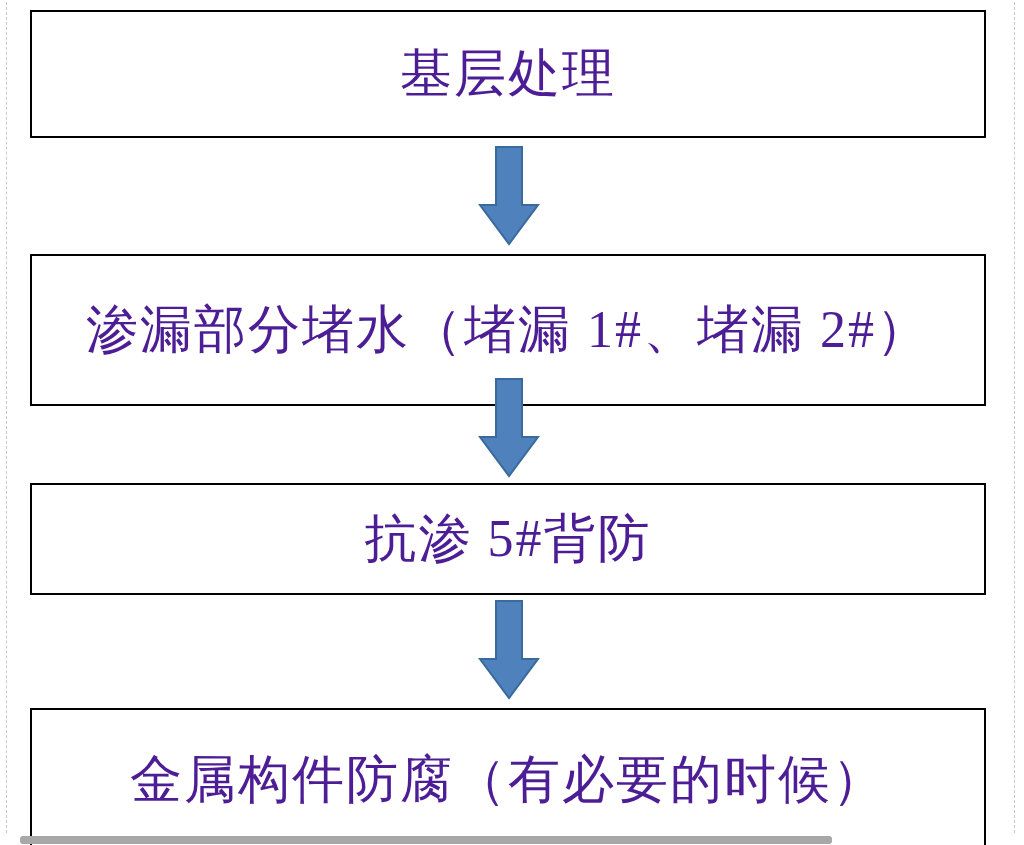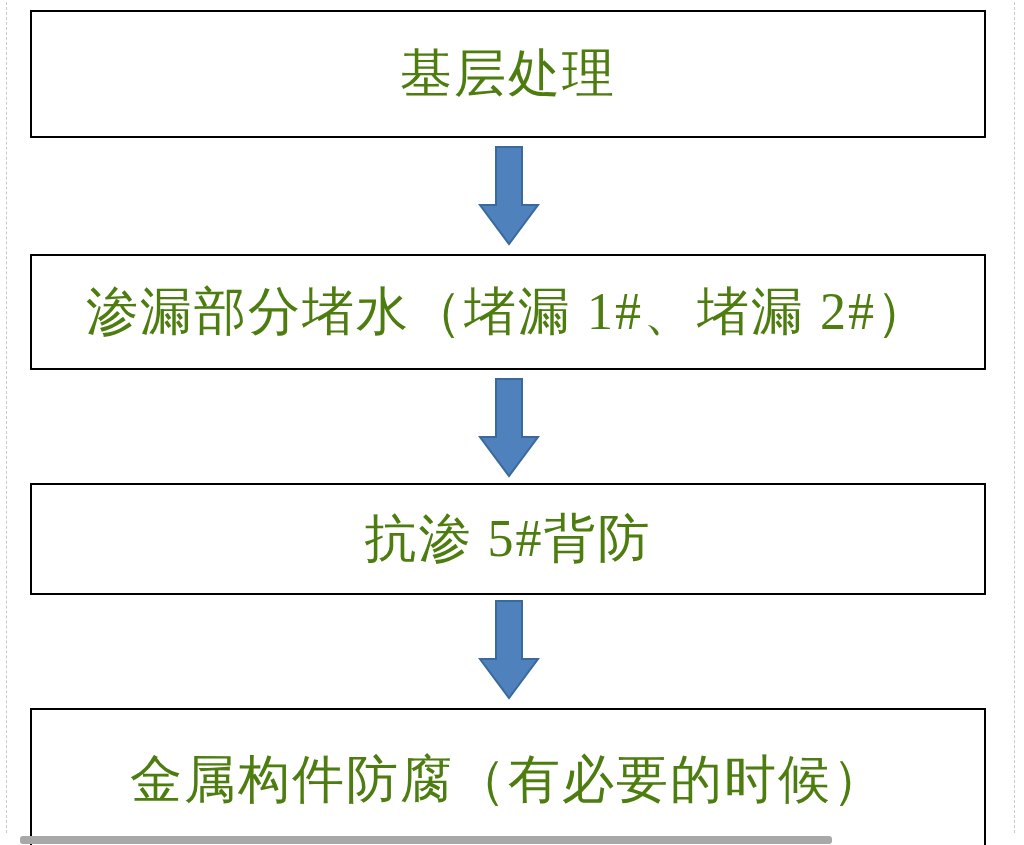--- a/index.html
+++ b/index.html
@@ -31,42 +31,42 @@
     right: 38px;
     border: 2px solid #000000;
     background: #ffffff;
     display: flex;
     align-items: center;
     justify-content: center;
     box-sizing: border-box;
   }
   .flow-box .label {
     font-size: 52px;
-    color: #4d7c0f;
+    color: #4c1d95;
     letter-spacing: 2px;
     white-space: nowrap;
     line-height: 1;
   }
   .arrow {
     position: absolute;
     left: 478px;
     width: 62px;
   }
   .arrow svg { display: block; }
   .scrollbar-thumb {
     position: absolute;
     left: 20px;
     top: 836px;
     width: 812px;
     height: 8px;
     background: #a8a8a8;
     border-radius: 3px;
   }
   .box-1 { top: 10px;  height: 128px; }
-  .box-2 { top: 254px; height: 116px; }
+  .box-2 { top: 254px; height: 152px; }
   .box-3 { top: 483px; height: 112px; }
   .box-4 { top: 708px; height: 144px; }
   .arrow-1 { top: 146px; }
   .arrow-2 { top: 378px; }
   .arrow-3 { top: 600px; }
 </style>
 </head>
 <body>
 
 <div class="canvas">

